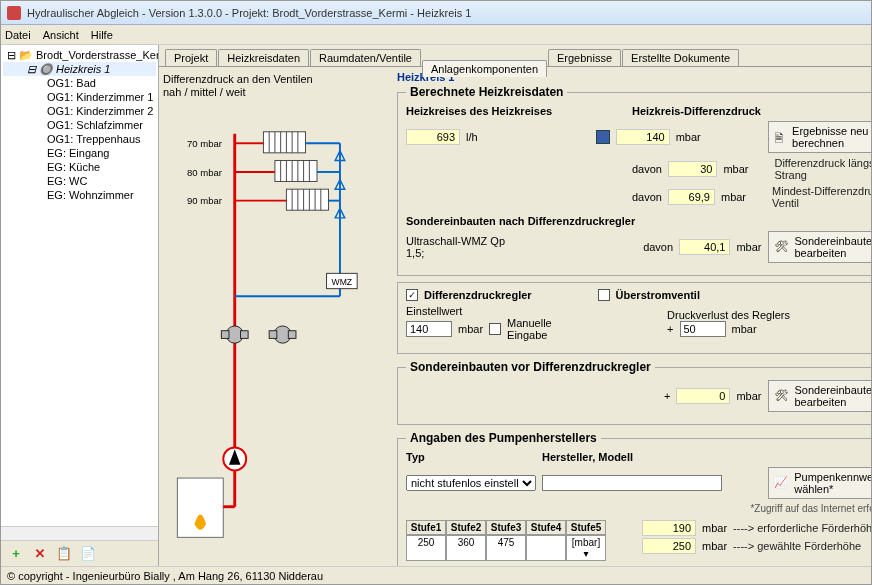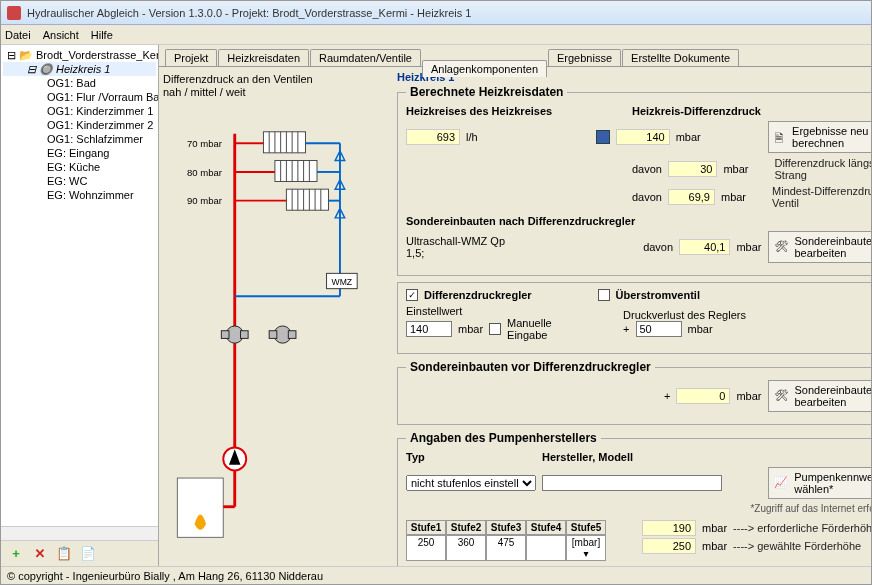--- a/index.html
+++ b/index.html
@@ -64,24 +64,24 @@
     <span>Ansicht</span>
     <span>Hilfe</span>
   </div>
 
   <div class="body">
     <div class="sidebar">
       <div class="tree">
         <div class="tree-node">⊟ 📂 <span>Brodt_Vorderstrasse_Kermi</span></div>
         <div class="tree-node child sel">⊟ 🔘 <span>Heizkreis 1</span></div>
         <div class="tree-node gc"><span>OG1:   Bad</span></div>
-        <div class="tree-node gc"><span>OG1:   Flur /Vorraum Ba</span></div>
         <div class="tree-node gc"><span>OG1:   Kinderzimmer 1</span></div>
         <div class="tree-node gc"><span>OG1:   Kinderzimmer 2</span></div>
         <div class="tree-node gc"><span>OG1:   Schlafzimmer</span></div>
+        <div class="tree-node gc"><span>OG1:   Treppenhaus</span></div>
         <div class="tree-node gc"><span>EG:   Eingang</span></div>
         <div class="tree-node gc"><span>EG:   Küche</span></div>
         <div class="tree-node gc"><span>EG:   WC</span></div>
         <div class="tree-node gc"><span>EG:   Wohnzimmer</span></div>
       </div>
       <div class="side-scroll"></div>
       <div class="side-tools">
         <span class="tbtn" style="color:#2a2;font-weight:bold">+</span>
         <span class="tbtn" style="color:#c22;font-weight:bold">✕</span>
         <span class="tbtn">📋</span>
@@ -224,21 +224,21 @@
             <div class="row">
               <div>
                 <div class="lbl">Einstellwert</div>
                 <div class="row" style="margin:0">
                   <input type="text" class="inp" value="140" style="">
                   <span class="unit">mbar</span>
                   <span class="chk"></span>
                   <span class="lbl" style="width:50px">Manuelle Eingabe</span>
                 </div>
               </div>
-              <div style="margin-left:60px">
+              <div style="margin-left:104px">
                 <div class="lbl">Druckverlust des Reglers</div>
                 <div class="row" style="margin:0">
                   <span>+</span>
                   <input type="text" class="inp" value="50" style="">
                   <span class="unit">mbar</span>
                 </div>
               </div>
             </div>
           </fieldset>
 

